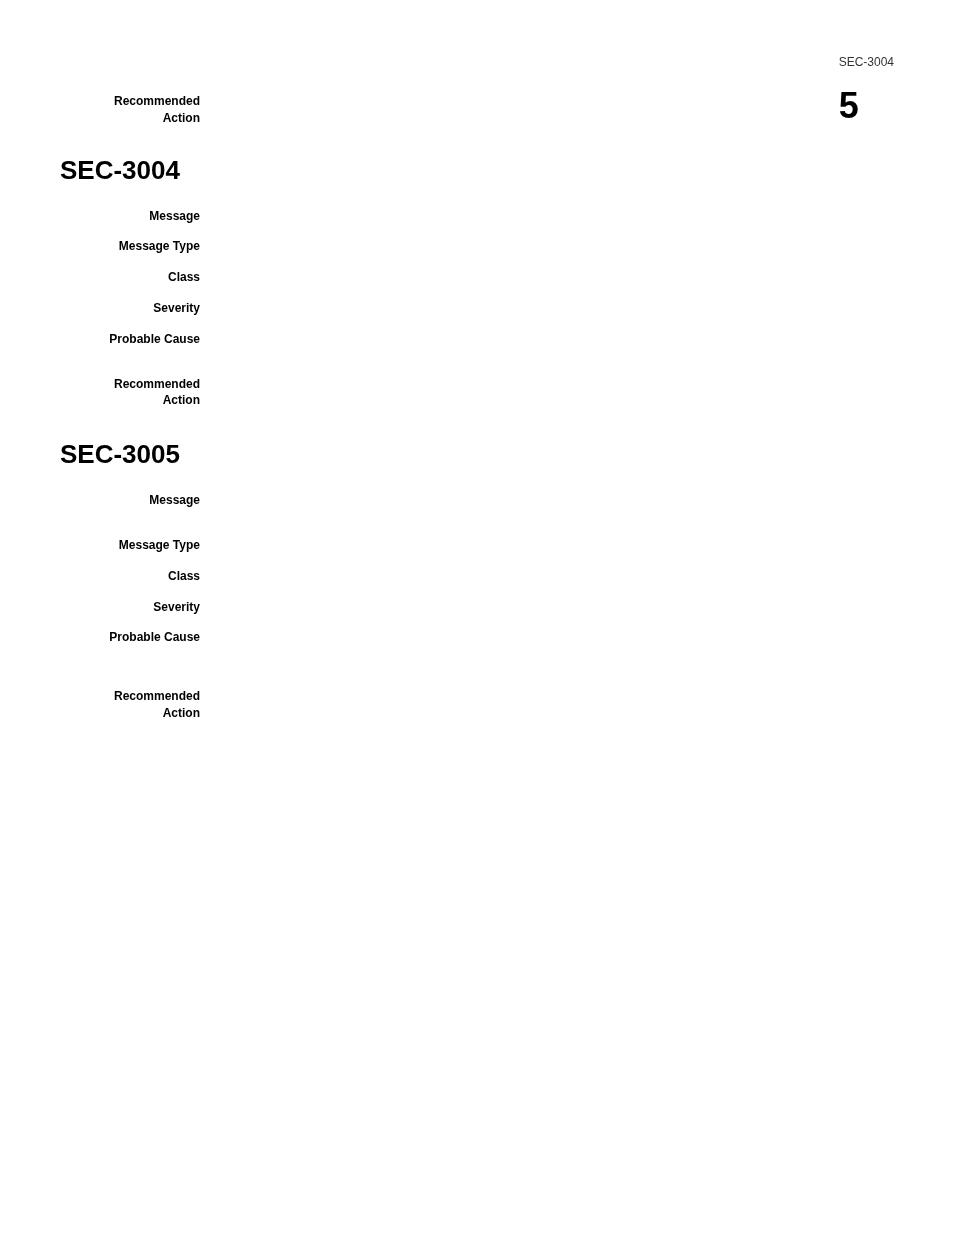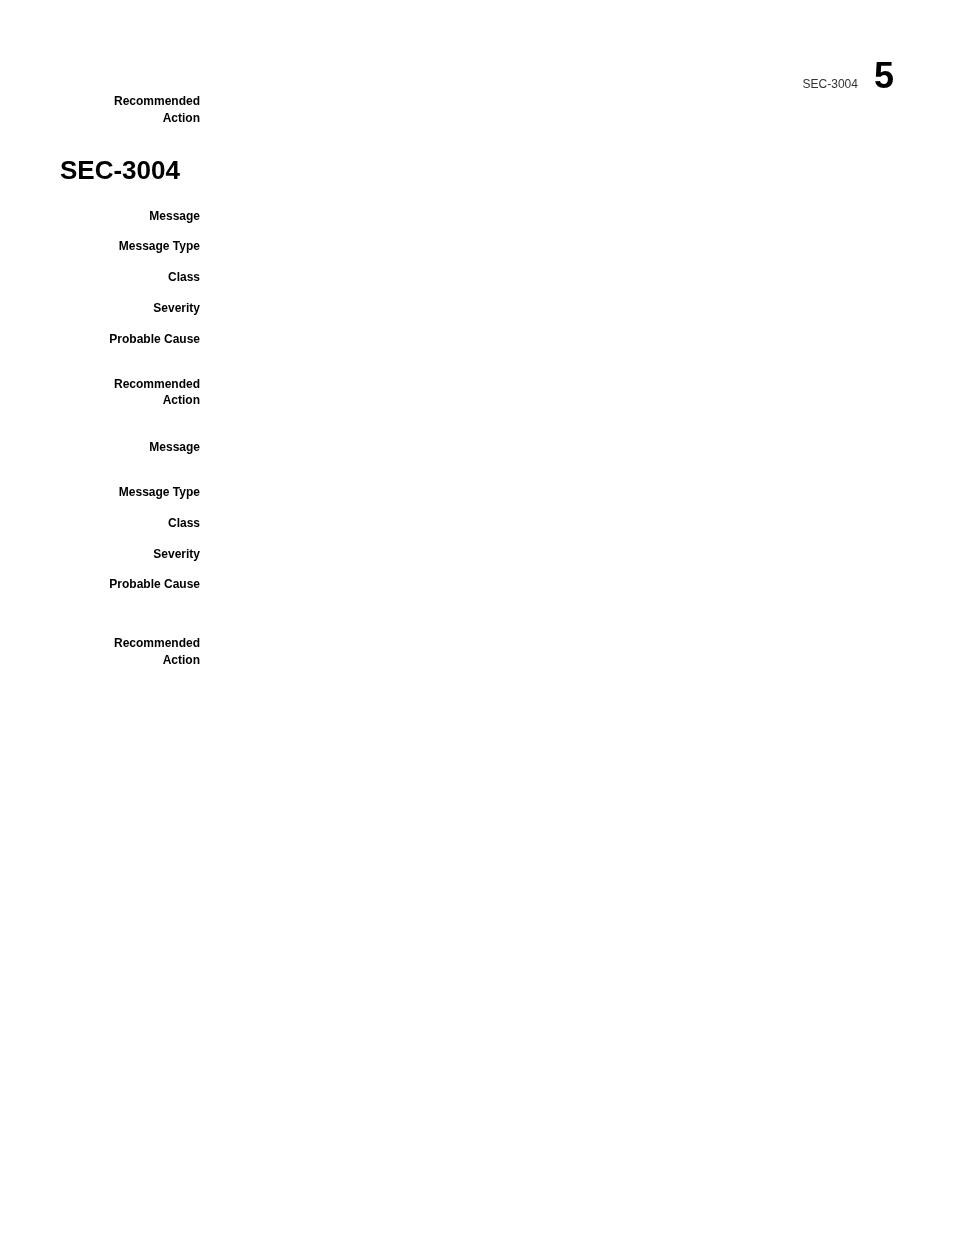--- a/index.html
+++ b/index.html
@@ -1,18 +1,19 @@
 <!DOCTYPE html>
 <html><head>
   <meta charset="utf-8">
   <style>
     * {
       margin: 0;
       padding: 0;
       box-sizing: border-box;
+      flex-direction: column;
     }
 
     body {
       background: #ffffff;
       font-family: Arial, Helvetica, sans-serif;
       font-size: 13px;
       color: #000000;
       width: 954px;
       min-height: 1235px;
       position: relative;
@@ -56,21 +57,21 @@
     .section-title {
       font-size: 26px;
       font-weight: bold;
       margin-bottom: 22px;
       margin-top: 10px;
     }
 
     .field-row {
       display: flex;
       margin-bottom: 14px;
-      align-items: center;
+      align-items: flex-start;
     }
 
     .field-label {
       width: 140px;
       text-align: right;
       font-size: 12px;
       font-weight: bold;
       flex-shrink: 0;
       line-height: 1.4;
     }
@@ -143,20 +144,21 @@
 
     <div style="height: 14px;"></div>
 
     <div class="recommended-action-field">
       <div class="field-label">Recommended<br>Action</div>
       <div class="field-value"></div>
     </div>
   </div>
 
   <div class="section-block">
+    <div class="section-title">SEC-3005</div>
 
     <div class="field-row">
       <div class="field-label">Message</div>
       <div class="field-value"></div>
     </div>
 
     <div style="height: 14px;"></div>
 
     <div class="field-row">
       <div class="field-label">Message Type</div>

